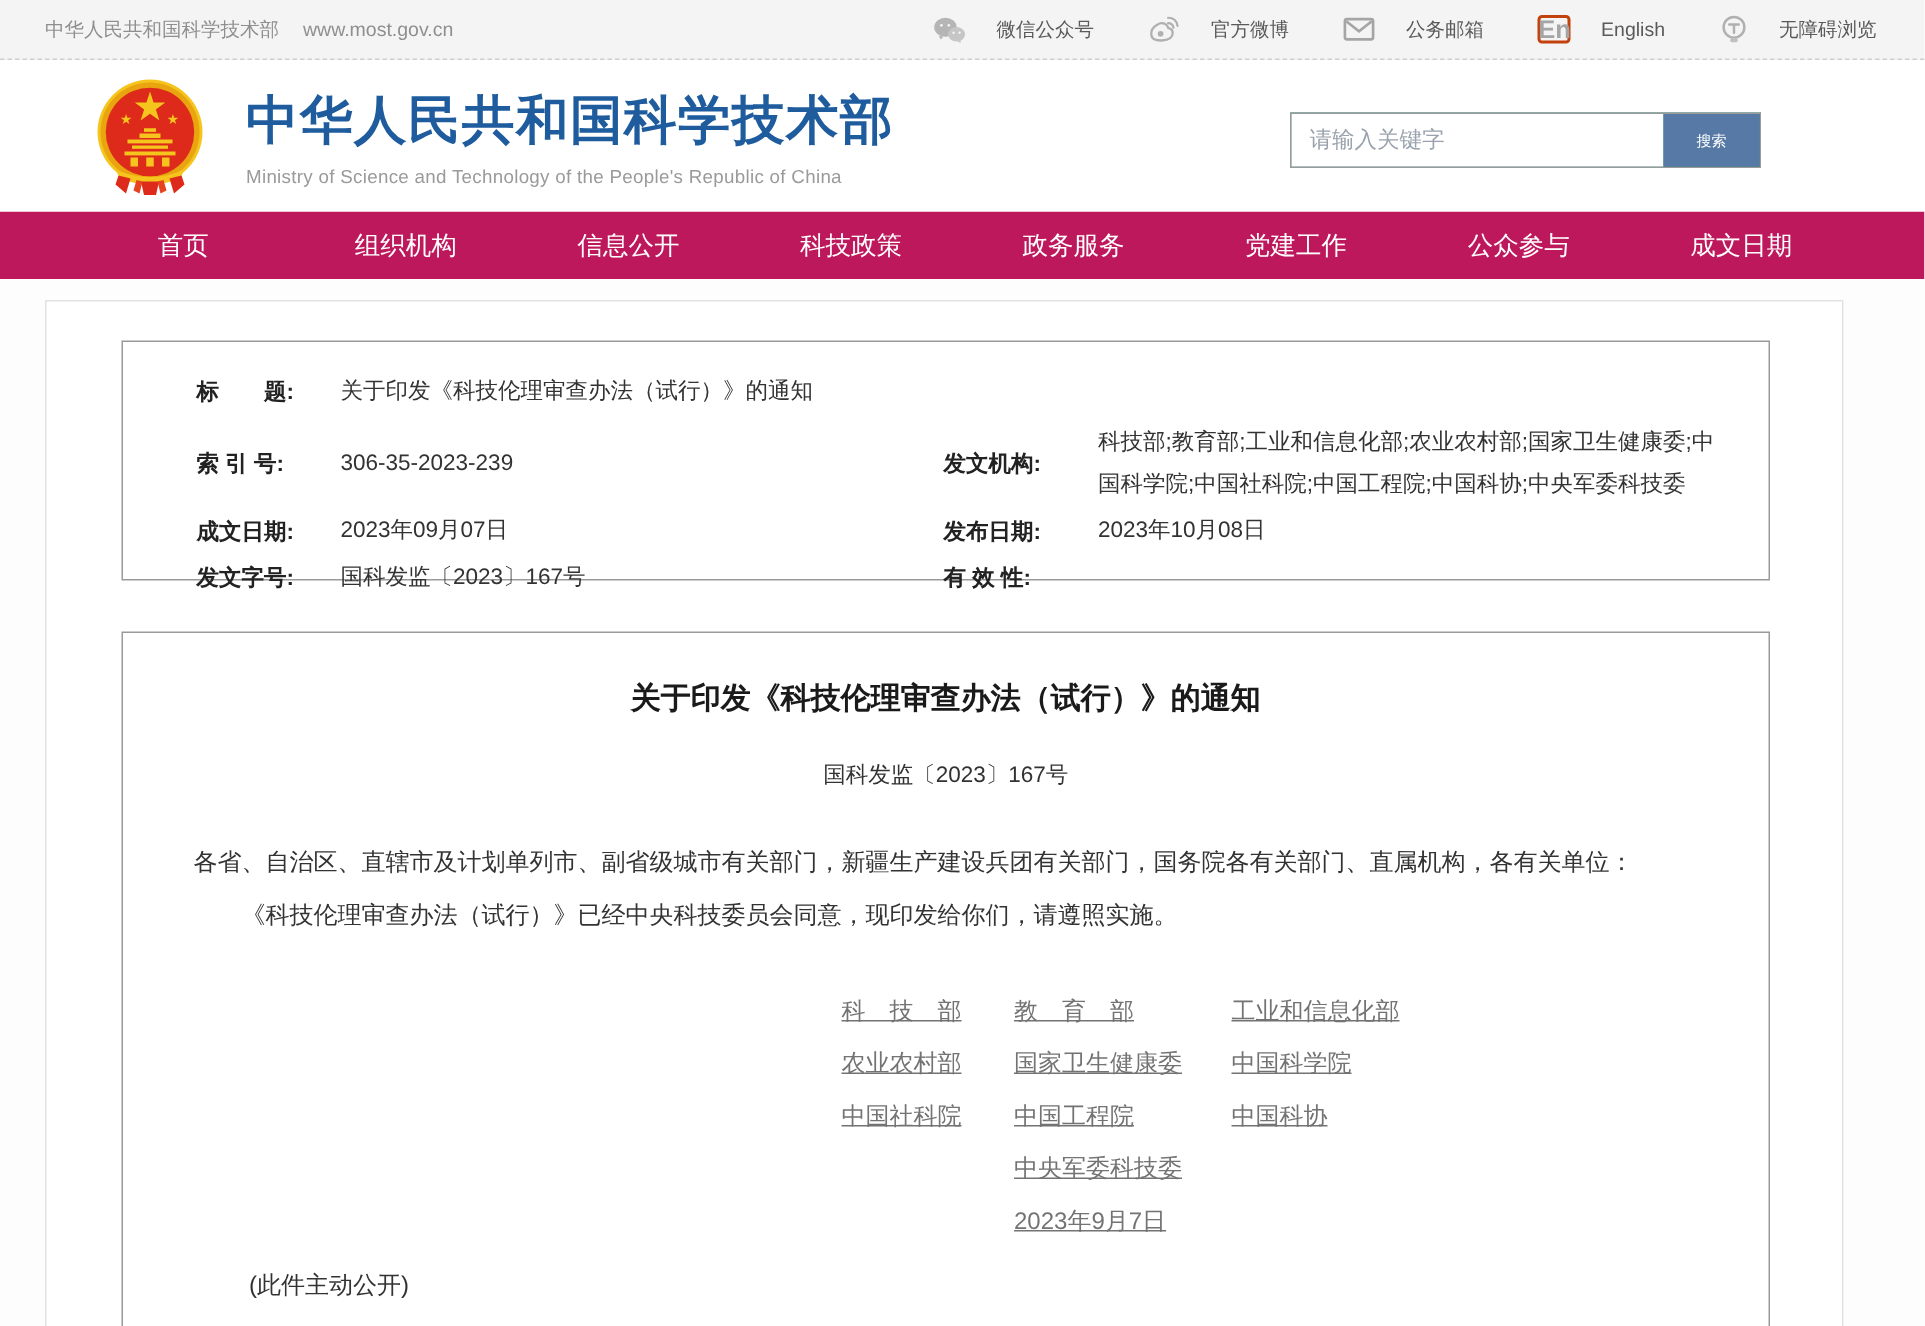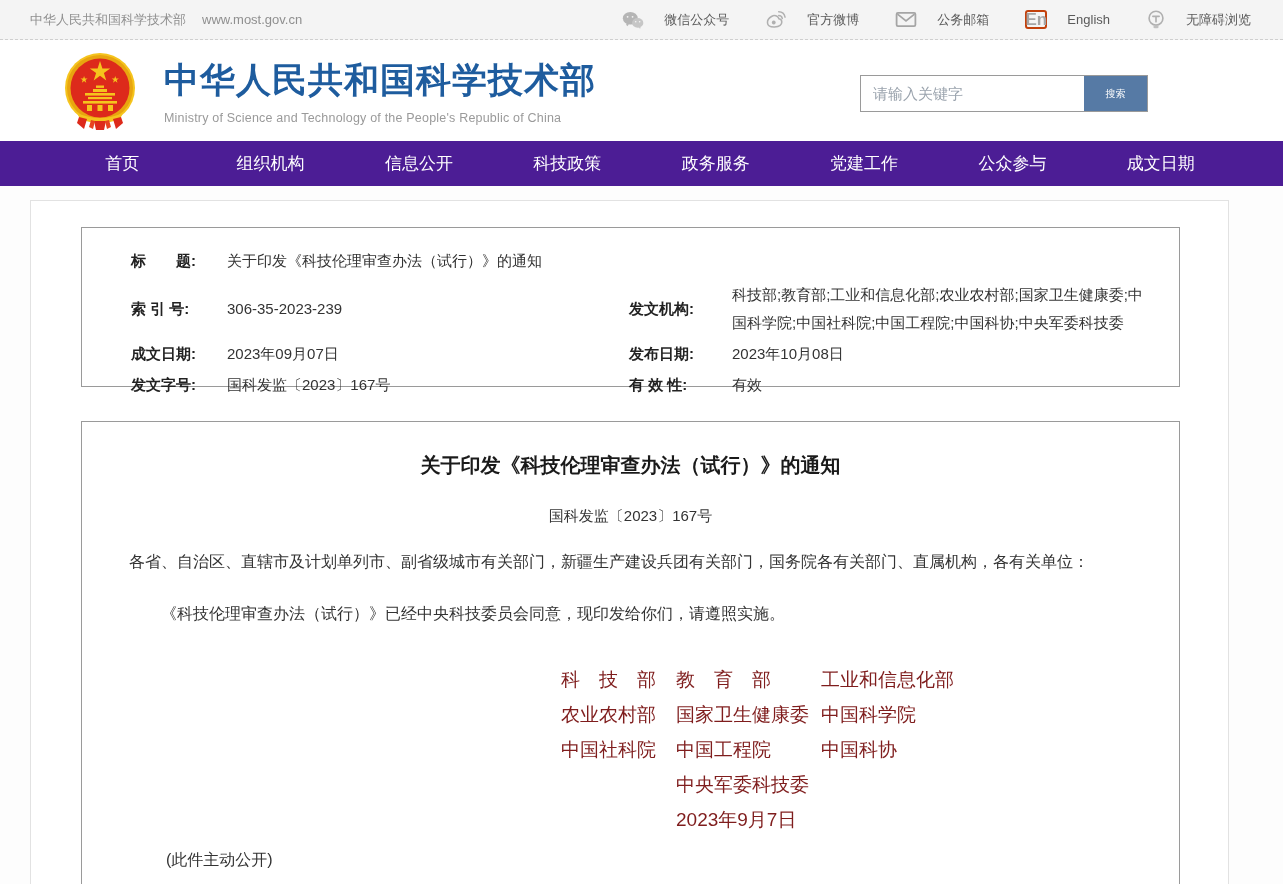--- a/index.html
+++ b/index.html
@@ -15,30 +15,30 @@
   .toplink svg { display:block; }
   .en-badge { width:22px; height:19px; border:2px solid #c2410c; border-radius:3px;
     color:#a5a5a5; font-size:17px; font-weight:bold; display:flex; align-items:center; justify-content:center; }
 
   
   .header { height:101px; background:#ffffff; position:relative; }
   .logo { position:absolute; left:63px; top:11px; }
   .header-titles { position:absolute; left:164px; top:17px; }
   .site-title { color:#1e5c9e; font-size:35px; font-weight:bold; letter-spacing:1px; }
   .site-subtitle { color:#9a9a9a; font-size:12.5px; margin-top:7px; letter-spacing:0.2px; }
-  .search { position:absolute; left:860px; top:35px; width:288px; height:37px;
+  .search { position:absolute; left:860px; top:35px; width:314px; height:37px;
     border:1px solid #9a9a9a; display:flex; background:#0f766e; }
   .search input { flex:1; border:none; outline:none; padding:0 12px; font-size:15px; color:#333;
     font-family:"Liberation Sans","DejaVu Sans",sans-serif; }
   .search input::placeholder { color:#9aa3ad; }
   .search button { width:64px; background:#567aa5; color:#fff; border:none; font-size:10px; cursor:pointer;
     font-family:"Liberation Sans","DejaVu Sans",sans-serif; }
 
   
-  .nav { height:45px; background:#4c1d95; display:flex; align-items:stretch; padding:0 48px; }
+  .nav { height:45px; background:#be185d; display:flex; align-items:stretch; padding:0 48px; }
   .nav a { flex:1; display:flex; align-items:center; justify-content:center;
     color:#ffffff; font-size:17px; text-decoration:none; cursor:pointer; }
 
   
   .container { position:absolute; left:30px; top:200px; width:1199px; height:800px;
     background:#ffffff; border:1px solid #e2e2e2; }
 
   .meta-box { position:absolute; left:50px; top:26px; width:1099px; height:160px;
     border:1px solid #9a9a9a; padding:14px 20px 0 49px; font-size:15px; color:#333; }
   .m-row { display:grid; grid-template-columns:96px 402px 103px auto; align-items:center; }
@@ -47,24 +47,24 @@
   .m-row.r3 { height:32px; }
   .m-row.r4 { height:30px; }
   .m-label { font-weight:bold; color:#222; white-space:pre; }
   .m-value { color:#333; padding-right:16px; line-height:1.9; }
 
   .doc-box { position:absolute; left:50px; top:220px; width:1099px; height:540px;
     border:1px solid #9a9a9a; padding-top:30px; font-size:16px; color:#333; }
   .doc-title { text-align:center; font-size:20px; font-weight:bold; color:#1a1a1a; }
   .doc-number { text-align:center; font-size:15px; margin-top:28px; color:#333; }
   .doc-p { margin:0 40px 0 47px; line-height:1.55; }
-  .doc-p.first { margin-top:24px; }
-  .doc-p.indent { margin-top:27px; text-indent:2em; }
+  .doc-p.first { margin-top:38px; }
+  .doc-p.indent { margin-top:10px; text-indent:2em; }
   .signatures { margin:40px 0 0 479px; display:grid; grid-template-columns:115px 145px auto;
-    grid-auto-rows:35px; font-size:19px; color:#7f1d1d; }
+    grid-auto-rows:35px; font-size:16px; color:#737373;text-decoration:underline; }
   .signatures span { white-space:pre; }
   .footnote { margin:8px 0 0 84px; font-size:16px; color:#333; }
 </style>
 </head>
 <body>
 
 <div class="topbar">
   <div class="topbar-left">
     <span>中华人民共和国科学技术部</span>
     <span>www.most.gov.cn</span>
@@ -184,21 +184,20 @@
     <div class="m-row r3">
       <span class="m-label">成文日期:</span>
       <span class="m-value">2023年09月07日</span>
       <span class="m-label">发布日期:</span>
       <span class="m-value">2023年10月08日</span>
     </div>
     <div class="m-row r4">
       <span class="m-label">发文字号:</span>
       <span class="m-value">国科发监〔2023〕167号</span>
       <span class="m-label">有 效 性:</span>
-      <span class="m-value">有效</span>
     </div>
   </div>
 
   <div class="doc-box">
     <div class="doc-title">关于印发《科技伦理审查办法（试行）》的通知</div>
     <div class="doc-number">国科发监〔2023〕167号</div>
     <p class="doc-p first">各省、自治区、直辖市及计划单列市、副省级城市有关部门，新疆生产建设兵团有关部门，国务院各有关部门、直属机构，各有关单位：</p>
     <p class="doc-p indent">《科技伦理审查办法（试行）》已经中央科技委员会同意，现印发给你们，请遵照实施。</p>
 
     <div class="signatures">

